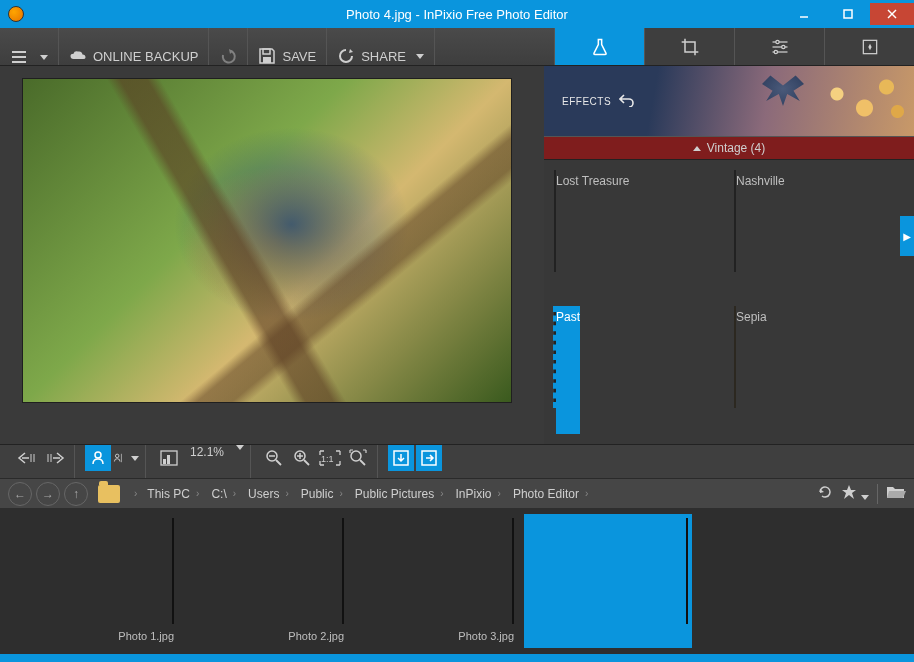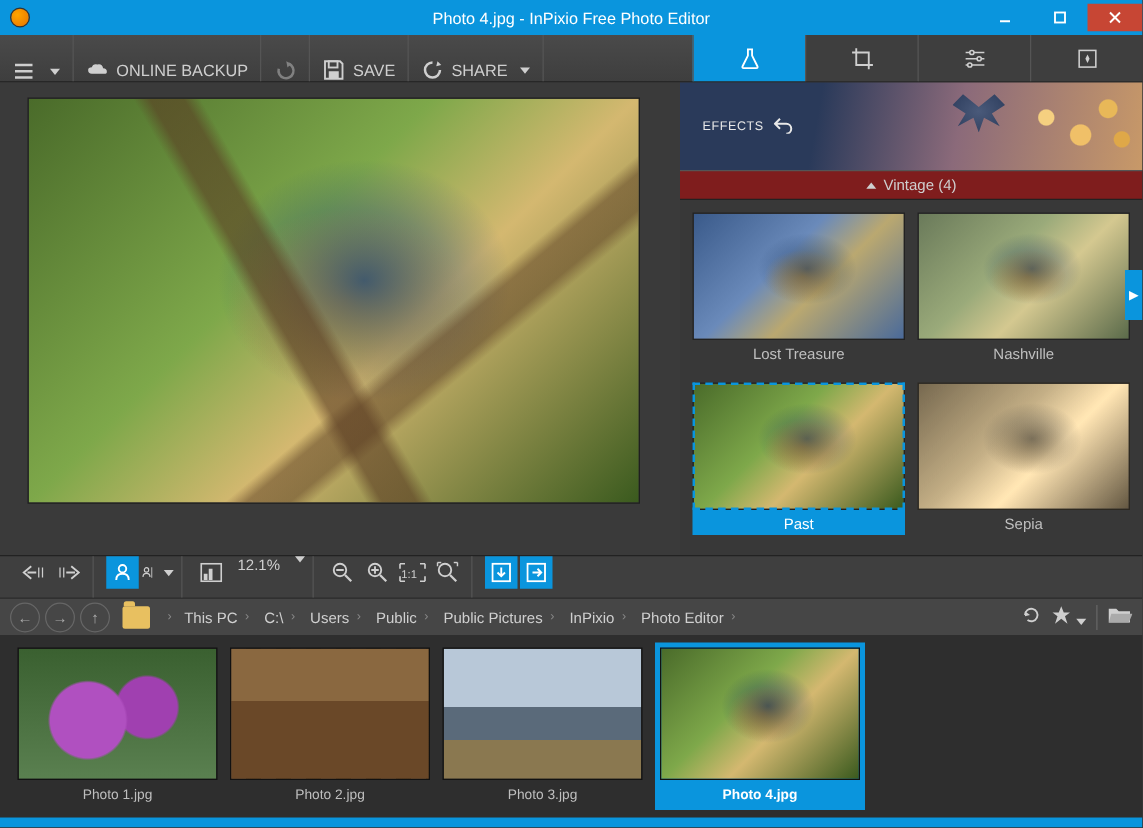--- a/index.html
+++ b/index.html
@@ -33,21 +33,21 @@
 
 
 .right-panel { width: 370px; background: #2e2e2e; position: relative; display:flex; flex-direction:column; }
 .right-panel-slider { position: absolute; right: 0; top: 150px; width: 14px; height: 40px; background: #0a95dd; display:flex; align-items:center; justify-content:center; color:#fff; font-size:10px; }
 .effects-header { height: 70px; background: linear-gradient(100deg, #2a3a5a 30%, #8b6a7a 60%, #c89968); display: flex; align-items: center; padding-left: 18px; color: #e8e8e8; font-size: 10px; position:relative; letter-spacing: 0.5px; }
 .effects-header .undo { margin-left: 8px; }
 .butterfly { position:absolute; right:110px; top:6px; width:42px; height:34px; background: radial-gradient(ellipse, #4a5a7a, #2a3a5a); clip-path: polygon(50% 40%, 20% 10%, 0% 35%, 25% 55%, 10% 85%, 40% 65%, 50% 100%, 60% 65%, 90% 85%, 75% 55%, 100% 35%, 80% 10%); }
 .flowers { position:absolute; right:0; top:0; width:110px; height:70px; background: radial-gradient(circle at 30% 40%, #f5d080 6px, transparent 7px), radial-gradient(circle at 55% 60%, #f0c068 8px, transparent 9px), radial-gradient(circle at 75% 30%, #e8b858 7px, transparent 8px), radial-gradient(circle at 85% 65%, #dfa848 6px, transparent 7px); }
 .category-header { height: 24px; background: #7f1d1d; color: #cfcfcf; font-size: 12px; display: flex; align-items: center; justify-content: center; gap: 6px; border-top:1px solid #555; border-bottom:1px solid #222;}
 .effects-grid { flex:1; padding: 10px 10px; display: grid; grid-template-columns: 1fr 1fr; gap: 8px 10px; background: #383838; overflow:hidden; }
-.effect-item { display: flex; flex-direction: column; }
+.effect-item { display: flex; flex-direction: row; }
 .effect-thumb { height: 102px; border: 1px solid #222; position: relative; overflow: hidden; }
 .effect-thumb.t1 { background: linear-gradient(135deg, #3a5a8a, #6a8aba 40%, #baa870 60%, #4a6a9a); }
 .effect-thumb.t2 { background: linear-gradient(135deg, #6a7a5a, #9aaa7a 40%, #d4c890 60%, #5a6a4a); }
 .effect-thumb.t3 { background: linear-gradient(135deg, #4a6b2a, #7ea84a 40%, #d4b870 60%, #3a5a1e); }
 .effect-thumb.t4 { background: linear-gradient(135deg, #6a5a3a, #a8986a 40%, #d8c8a0 60%, #5a4a2e); filter: sepia(0.8); }
 .effect-thumb::before { content:""; position:absolute; inset:0; background: radial-gradient(ellipse 38% 46% at 54% 44%, rgba(20,50,90,0.6), transparent 62%), radial-gradient(ellipse 28% 32% at 52% 50%, rgba(230,160,40,0.7), transparent 66%); }
 .effect-label { text-align: center; color: #bfbfbf; font-size: 12px; padding: 4px 0 2px; }
 .effect-item.selected .effect-thumb { outline: 2px dashed #0a95dd; outline-offset: -2px; }
 .effect-item.selected .effect-label { background: #0a95dd; color: #fff; }
 
@@ -62,21 +62,21 @@
 .breadcrumb-bar { height: 30px; background: #464646; display: flex; align-items: center; padding: 0 8px; gap: 4px; color: #cfcfcf; font-size: 12px; border-top:1px solid #2a2a2a;}
 .bc-btn { width: 24px; height: 24px; display:flex; align-items:center; justify-content:center; border:1px solid #666; border-radius:50%; color:#aaa; }
 .bc-folder { width:22px; height:18px; background:#e8c060; border-radius:2px; margin:0 6px; position:relative; }
 .bc-folder::before { content:""; position:absolute; top:-4px; left:1px; width:9px; height:4px; background:#e8c060; border-radius:2px 2px 0 0;}
 .bc-seg { display: flex; align-items: center; gap: 2px; padding: 0 2px; }
 .bc-chev { color: #888; font-size: 10px; padding: 0 4px; }
 .bc-right { margin-left: auto; display: flex; gap: 8px; align-items: center; }
 
 
 .filmstrip { height: 146px; background: #2e2e2e; display: flex; gap: 10px; padding: 10px 14px 6px; overflow: hidden; }
-.film-item { width: 160px; display: flex; flex-direction: column; }
+.film-item { width: 160px; display: flex; flex-direction: column; align-items: flex-end; }
 .film-thumb { height: 106px; border: 1px solid #111; }
 .film-thumb.p1 { background: radial-gradient(circle at 35% 55%, #b050c0 30px, transparent 32px), radial-gradient(circle at 65% 45%, #a040b0 24px, transparent 26px), linear-gradient(#3a6030, #5a8050); }
 .film-thumb.p2 { background: linear-gradient(to bottom, #8a6840 40%, #6a4828 40%), repeating-linear-gradient(90deg, #a87850 0 12px, #704818 12px 24px); }
 .film-thumb.p3 { background: linear-gradient(to bottom, #b8c8d8 45%, #5a6a7a 45% 70%, #8a7850 70%); }
 .film-thumb.p4 { background: linear-gradient(135deg, #4a6b2a, #7ea84a 40%, #d4b870 60%, #3a5a1e); position:relative; }
 .film-thumb.p4::before { content:""; position:absolute; inset:0; background: radial-gradient(ellipse 38% 46% at 54% 44%, rgba(20,50,90,0.7), transparent 62%), radial-gradient(ellipse 28% 32% at 52% 50%, rgba(230,160,40,0.8), transparent 66%); }
 .film-thumb.p5 { background: linear-gradient(to bottom, #1a2a4a 40%, #c89040 40% 60%, #2a3a5a 60%); }
 .film-label { text-align: center; color: #bfbfbf; font-size: 11px; padding-top: 6px; }
 .film-item.selected { background: #0a95dd; padding: 4px; width: 168px; margin-top:-4px; }
 .film-item.selected .film-thumb { height: 106px; }
@@ -385,19 +385,18 @@
   <div class="film-item">
     <div class="film-thumb p2"></div>
     <div class="film-label">Photo 2.jpg</div>
   </div>
   <div class="film-item">
     <div class="film-thumb p3"></div>
     <div class="film-label">Photo 3.jpg</div>
   </div>
   <div class="film-item selected">
     <div class="film-thumb p4"></div>
-    <div class="film-label">Photo 4.jpg</div>
   </div>
 </div>
 
 <div class="bottom-scroll">
   <div class="bottom-scroll-thumb"></div>
 </div>
 
 </body></html>

